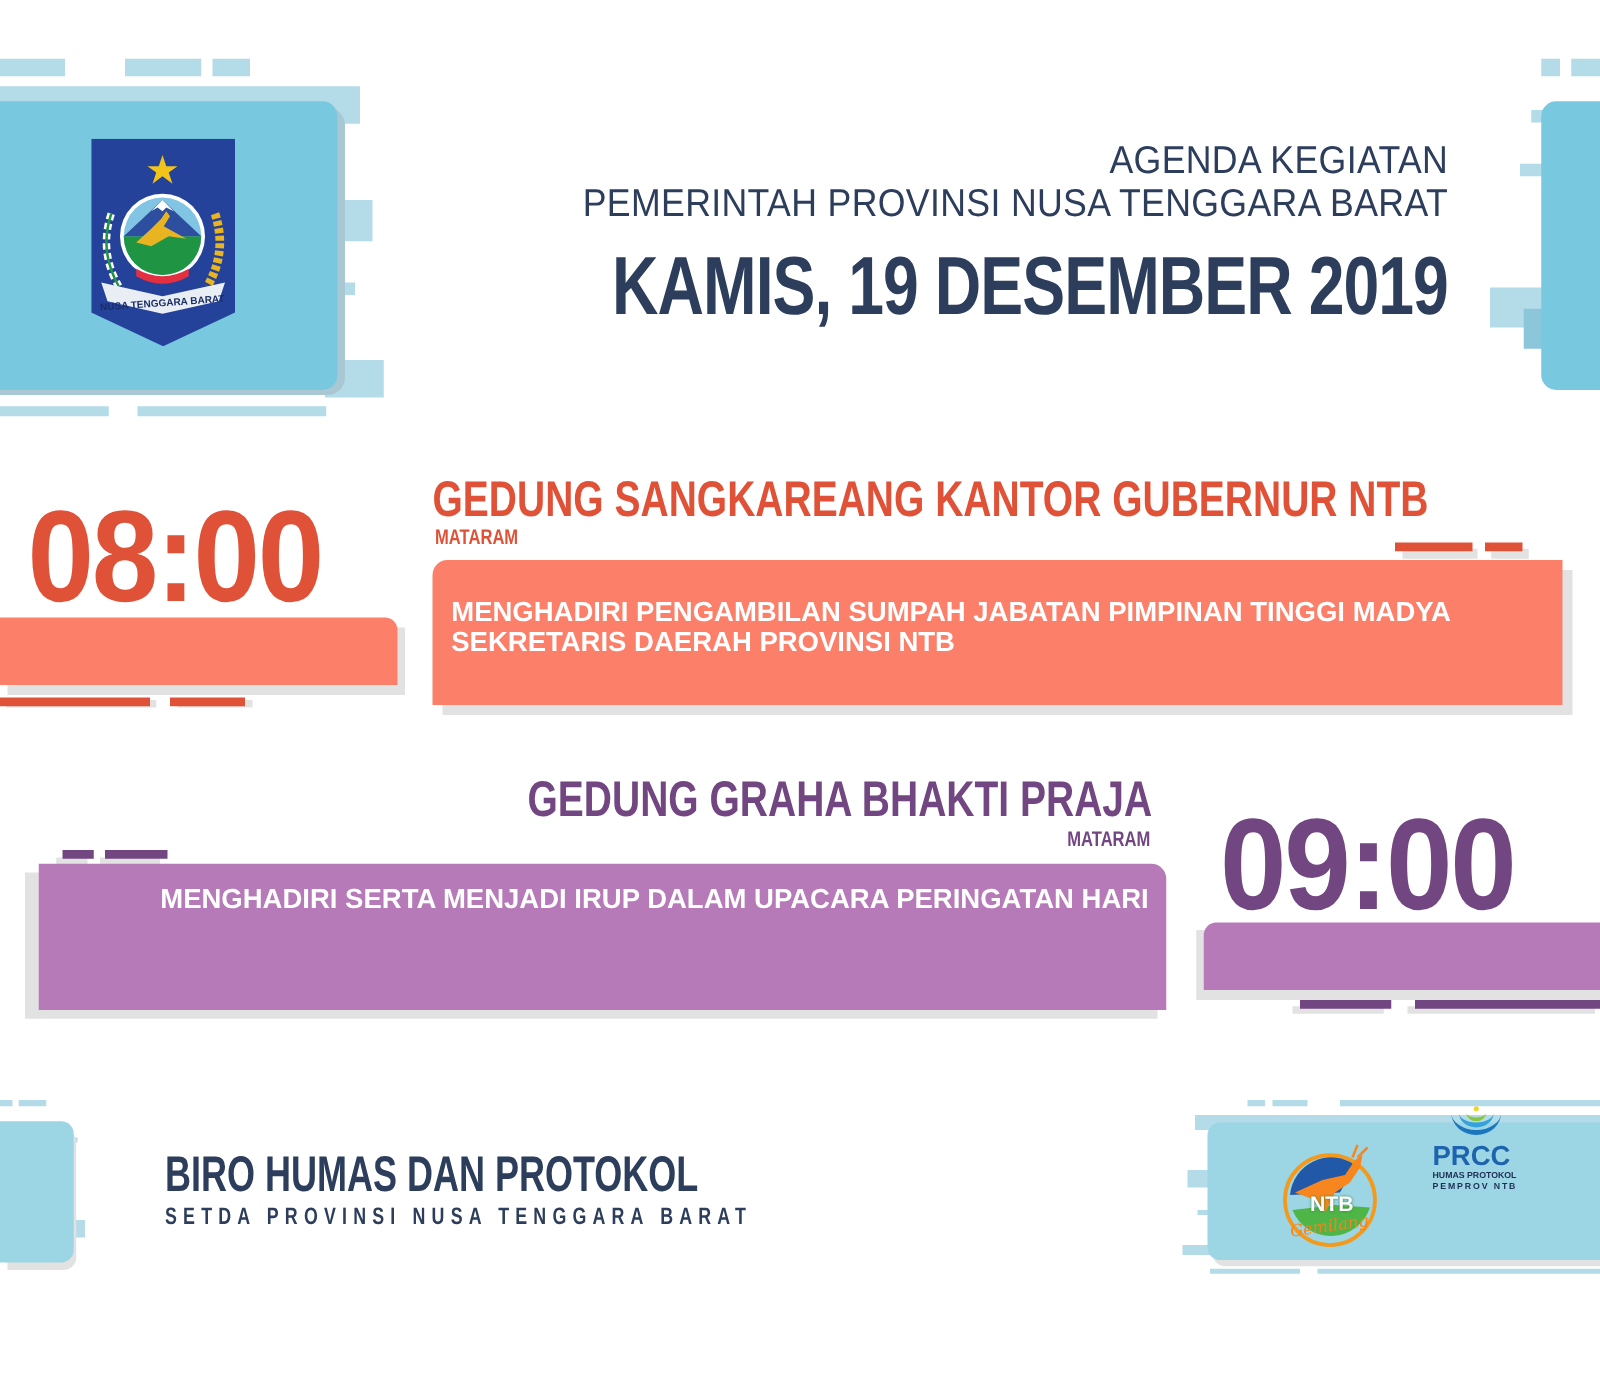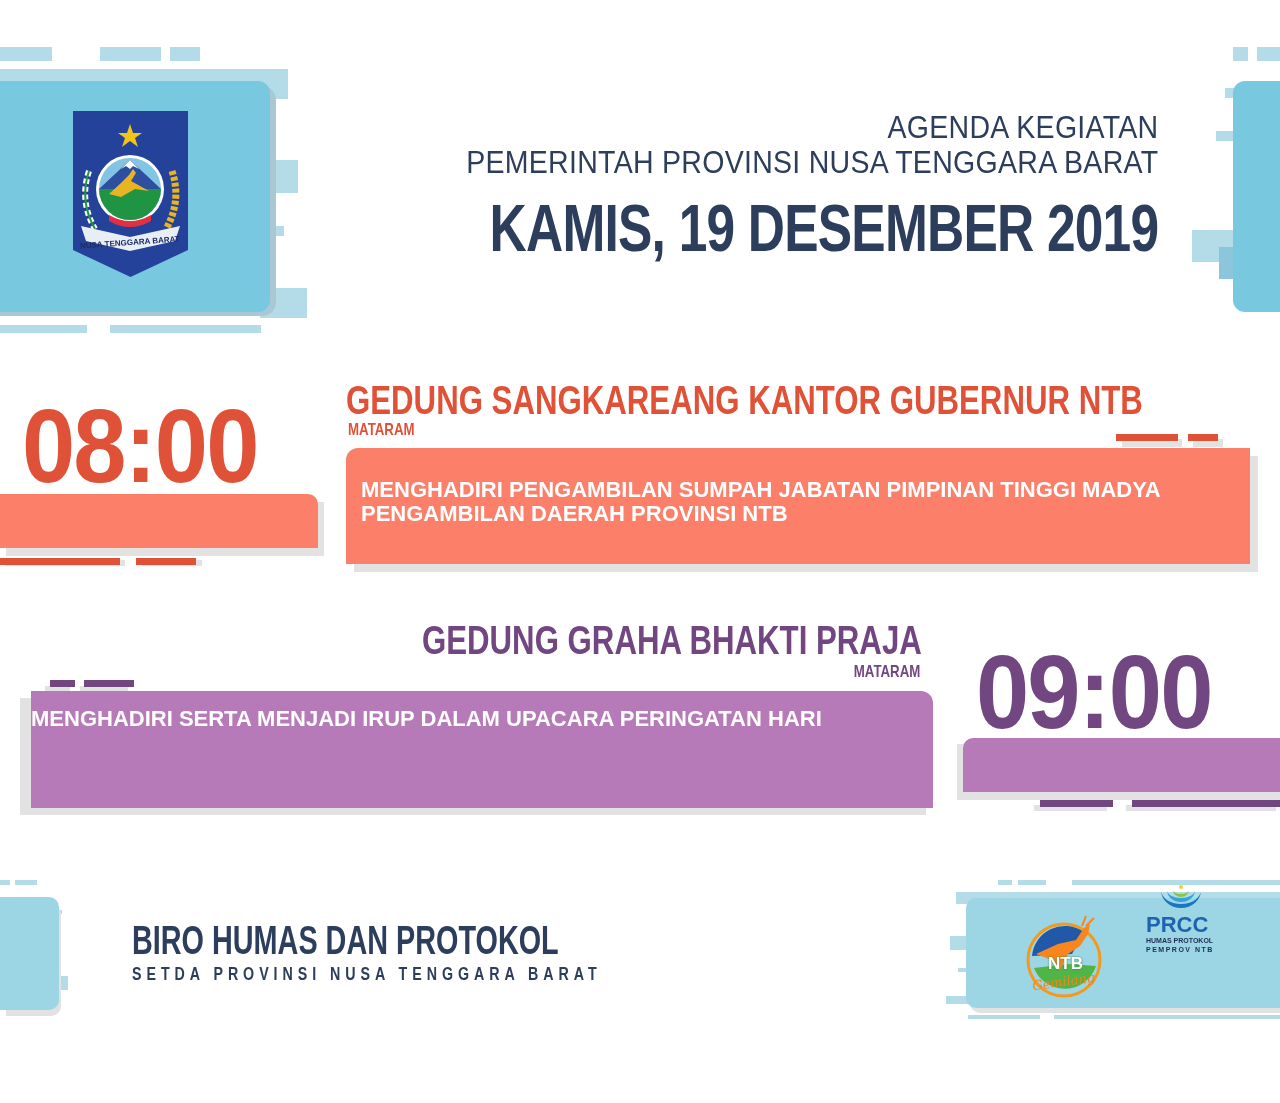--- a/index.html
+++ b/index.html
@@ -83,36 +83,36 @@
   <div class="abs cond city" style="left:348px;top:420px;color:#e05238;transform-origin:left;">MATARAM</div>
 
   <div class="abs sh" style="left:1122px;top:439px;width:60px;height:8px;"></div>
   <div class="abs red-d" style="left:1116px;top:434px;width:62px;height:7px;"></div>
   <div class="abs sh" style="left:1193px;top:439px;width:30px;height:8px;"></div>
   <div class="abs red-d" style="left:1188px;top:434px;width:30px;height:7px;"></div>
   <div class="abs sh" style="left:354px;top:456px;width:904px;height:116px;"></div>
   <div class="abs red-l" style="left:346px;top:448px;width:904px;height:116px;border-radius:12px 0 0 0;">
     <div class="desc" style="padding:16px 0 0 15px;margin-top:14px;">
       <div>MENGHADIRI PENGAMBILAN SUMPAH JABATAN PIMPINAN TINGGI MADYA</div>
-      <div>PENGAMBILAN DAERAH PROVINSI NTB</div>
+      <div>SEKRETARIS DAERAH PROVINSI NTB</div>
     </div>
   </div>
 </div>
 
 <div>
   <div class="abs cond venue" style="right:358px;top:618px;color:#724680;transform-origin:right;">GEDUNG GRAHA BHAKTI PRAJA</div>
   <div class="abs cond city" style="right:360px;top:662px;color:#724680;transform-origin:right;">MATARAM</div>
 
   <div class="abs sh" style="left:45px;top:686px;width:25px;height:8px;"></div>
   <div class="abs pur-d" style="left:50px;top:680px;width:25px;height:7px;"></div>
   <div class="abs sh" style="left:80px;top:686px;width:48px;height:8px;"></div>
   <div class="abs pur-d" style="left:84px;top:680px;width:50px;height:7px;"></div>
   <div class="abs sh" style="left:20px;top:698px;width:906px;height:117px;"></div>
   <div class="abs pur-l" style="left:31px;top:691px;width:902px;height:117px;border-radius:0 12px 0 0;">
-    <div class="desc" style="padding:16px 14px 0 0;">
+    <div class="desc" style="padding:16px 14px 0 0;text-align:right;">
       <div>MENGHADIRI SERTA MENJADI IRUP DALAM UPACARA PERINGATAN HARI</div>
     </div>
   </div>
 
   <div class="abs cond time" style="left:976px;top:633px;color:#724680;transform-origin:left;">09:00</div>
   <div class="abs sh" style="left:957px;top:744px;width:323px;height:56px;"></div>
   <div class="abs pur-l" style="left:963px;top:738px;width:317px;height:54px;border-radius:10px 0 0 0;"></div>
   <div class="abs sh" style="left:1034px;top:805px;width:73px;height:6px;"></div>
   <div class="abs pur-d" style="left:1040px;top:800px;width:73px;height:7px;"></div>
   <div class="abs sh" style="left:1126px;top:805px;width:150px;height:6px;"></div>

